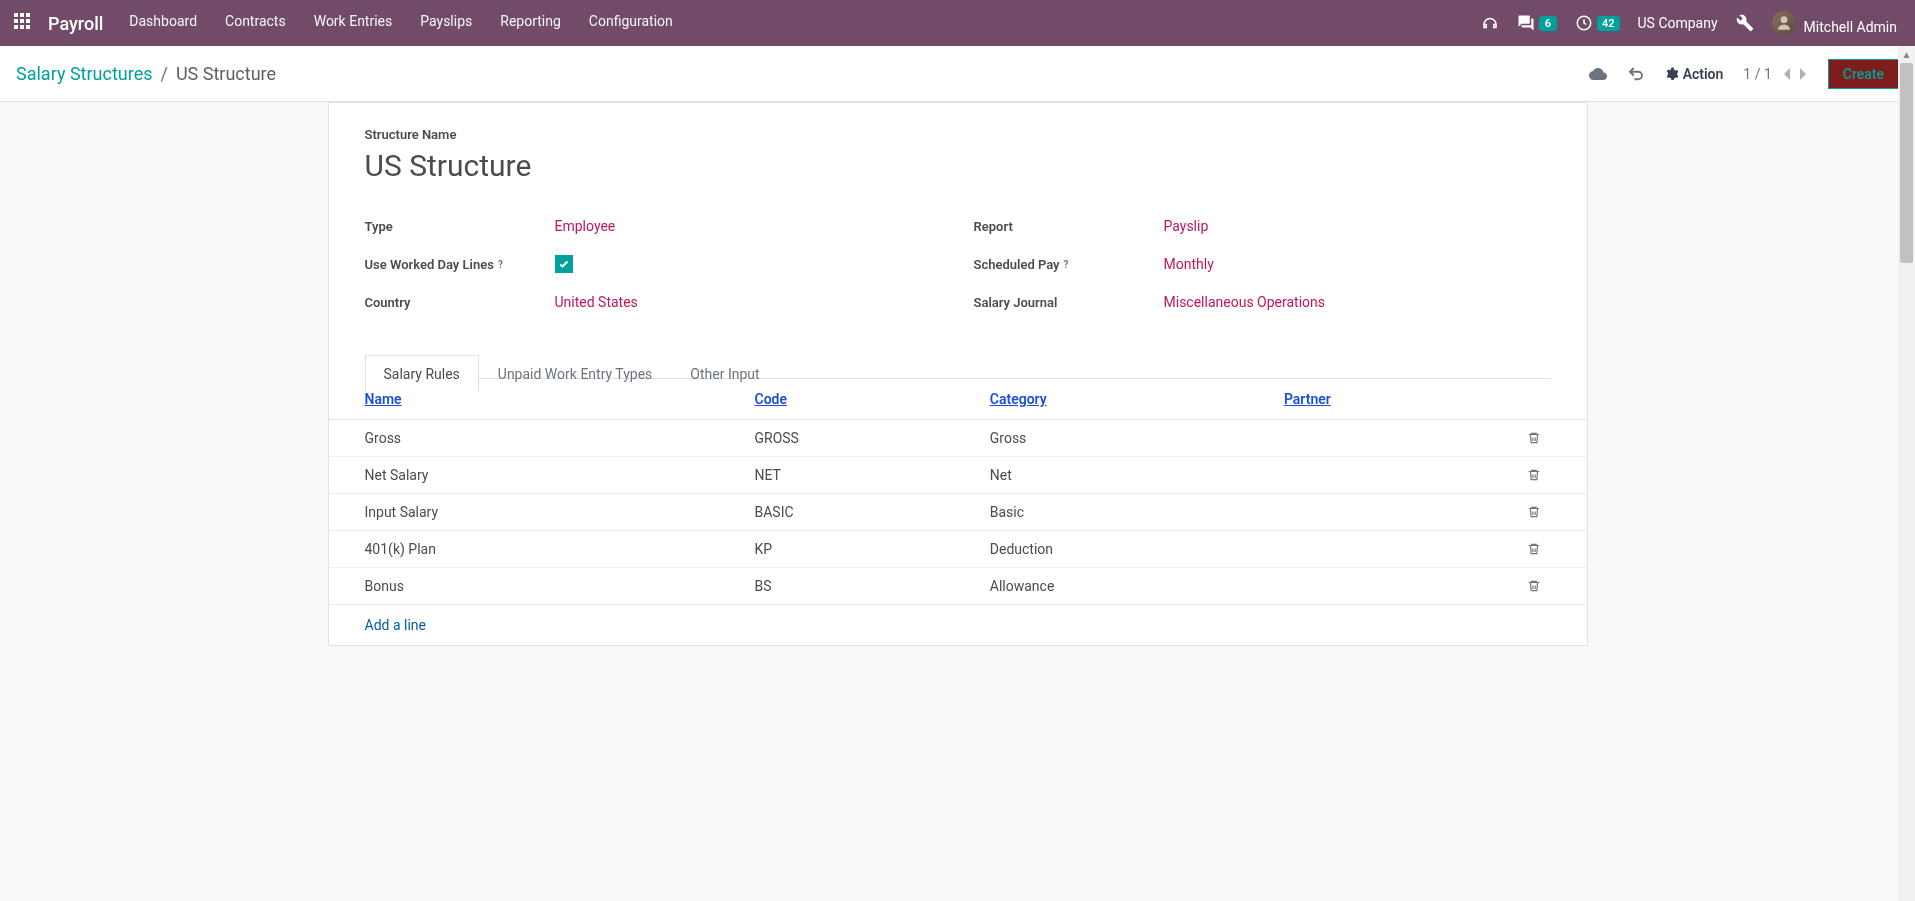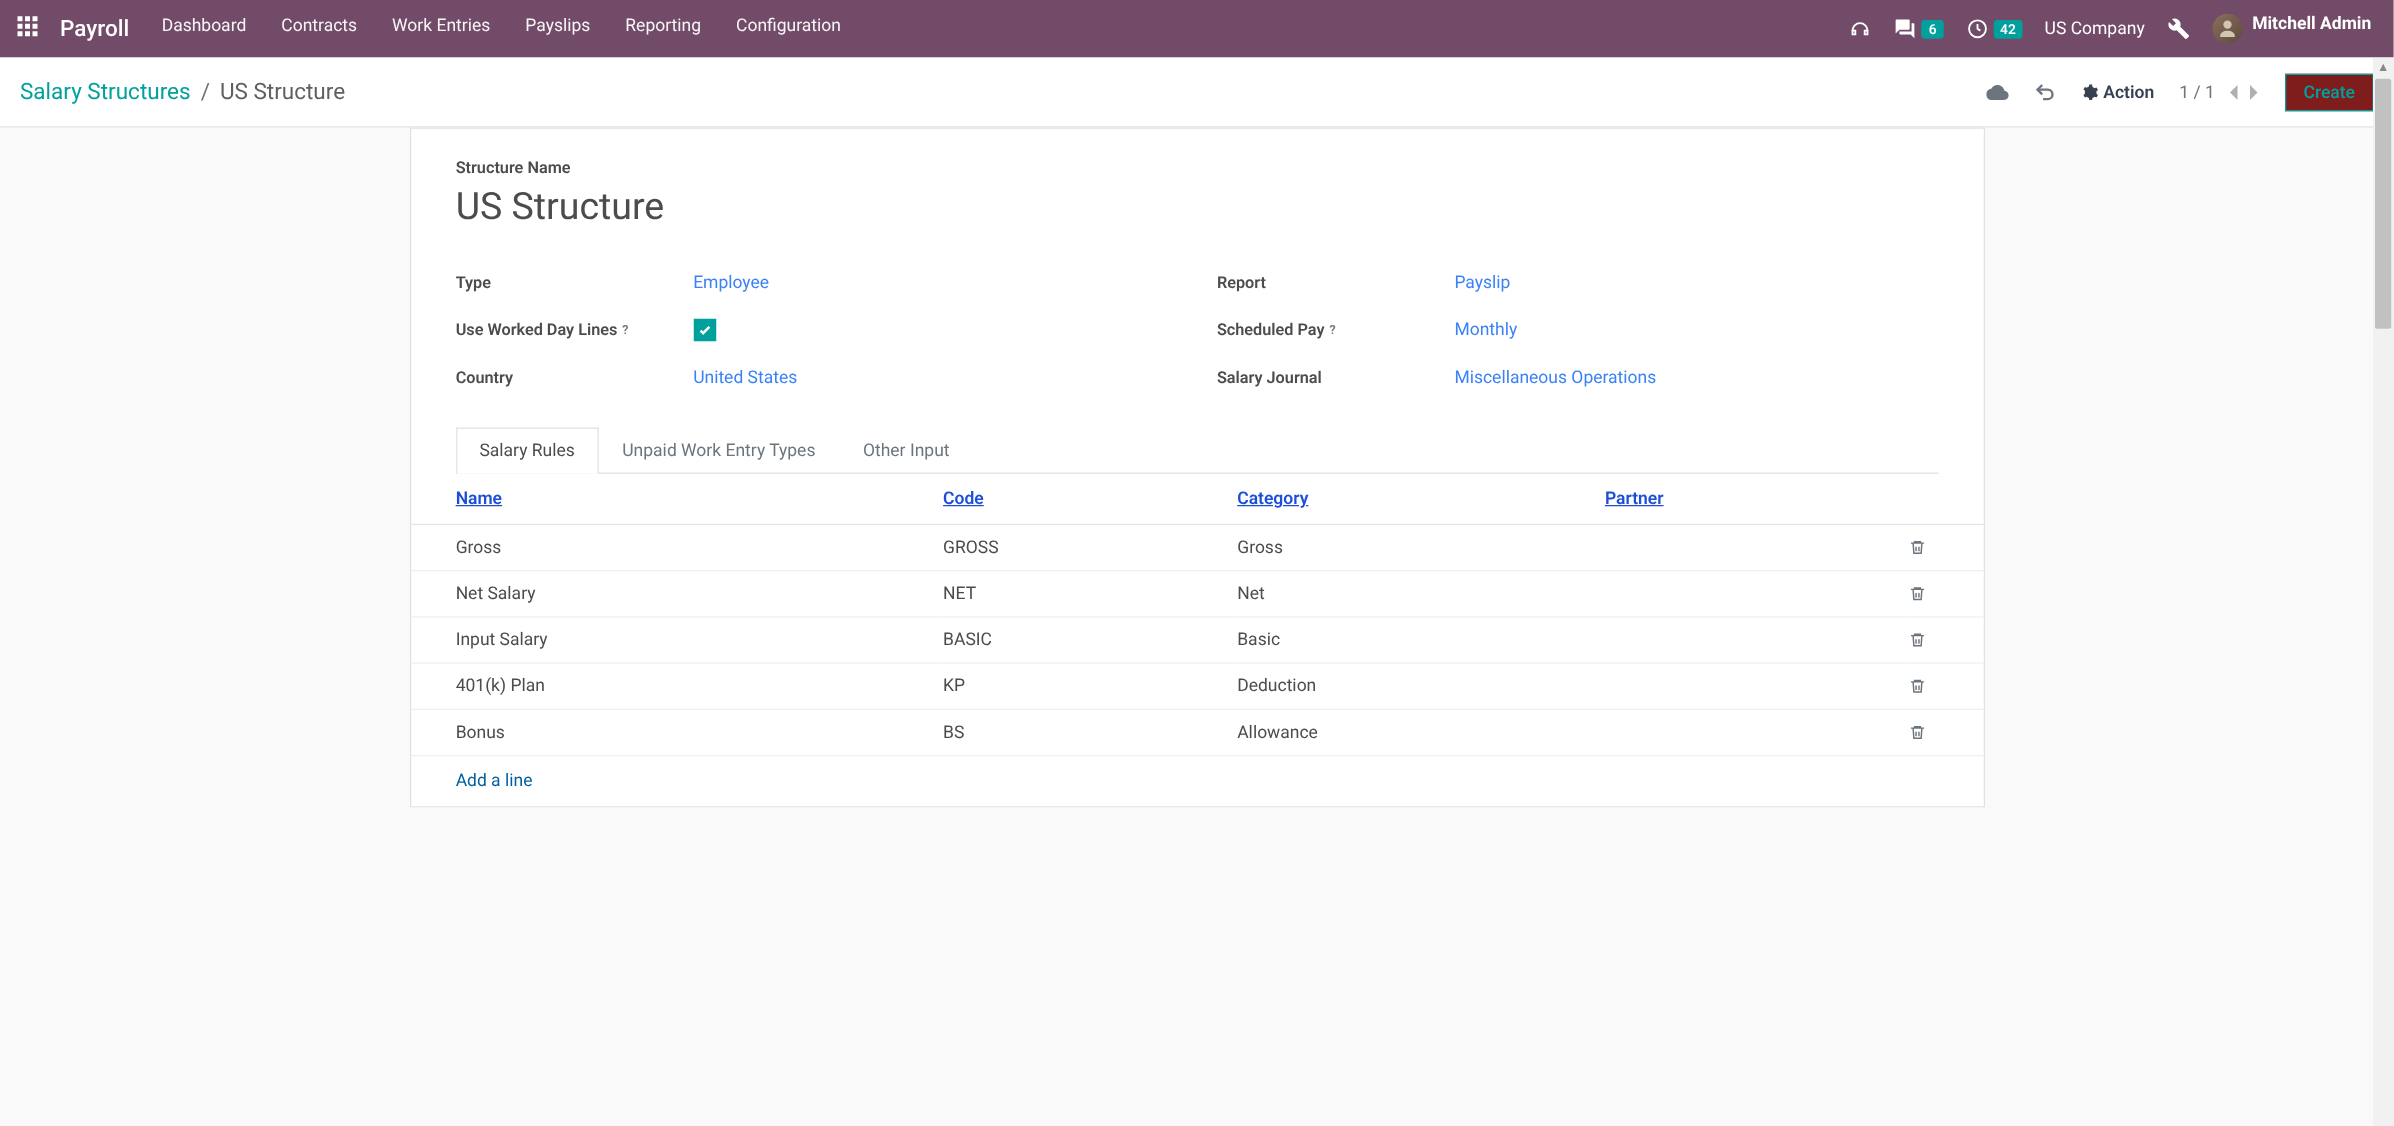--- a/index.html
+++ b/index.html
@@ -8,21 +8,21 @@
 .topbar { background: #714B67; color: #fff; height: 46px; display: flex; align-items: center; padding: 0 8px; justify-content: space-between; }
 .topbar-left { display: flex; gap: 6px; }
 .apps-icon { width: 18px; height: 18px; display: grid; grid-template-columns: repeat(3, 4px); grid-template-rows: repeat(3, 4px); gap: 2px; margin: 0 10px 0 6px; cursor: pointer; }
 .apps-icon span { background: #fff; width: 4px; height: 4px; }
 .app-name { font-size: 18px; font-weight: 500; margin-right: 20px; cursor: pointer; }
 .nav-menu { display: flex; gap: 28px; }
 .nav-menu a { color: #fff; text-decoration: none; font-size: 14px; cursor: pointer; opacity: 0.95; }
 .topbar-right { display: flex; align-items: center; gap: 18px; padding-right: 10px; }
 .topbar-right .icon-wrap { display: flex; align-items: center; gap: 4px; cursor: pointer; }
 .badge { background: #00A09D; color: #fff; font-size: 11px; font-weight: 600; padding: 1px 5px; border-radius: 3px; min-width: 18px; text-align: center; }
-.user-wrap { display: flex; align-items: flex-start; gap: 8px; cursor: pointer; font-weight: bold; }
+.user-wrap { display: flex; align-items: flex-end; gap: 8px; cursor: pointer; }
 .avatar { width: 24px; height: 24px; border-radius: 50%; background: linear-gradient(135deg, #8b6f5c, #5c4a3d); display: flex; align-items: center; justify-content: center; font-size: 11px; color: #fff; }
 svg { display: block; }
 
 .toolbar { background: #fff; border-bottom: 1px solid #dee2e6; height: 56px; display: flex; align-items: center; justify-content: space-between; padding: 0 16px; }
 .breadcrumb { display: flex; gap: 8px; font-size: 18px; }
 .breadcrumb .link { color: #00A09D; cursor: pointer; }
 .breadcrumb .sep { color: #6c757d; }
 .breadcrumb .current { color: #5f5f5f; }
 .toolbar-actions { display: flex; align-items: center; gap: 20px; }
 .toolbar-actions .icon-btn { color: #6c757d; cursor: pointer; }
@@ -35,26 +35,26 @@
 .content { max-width: 1400px; margin: 0 auto; padding: 0 70px; }
 .sheet { background: #fff; border: 1px solid #dee2e6; padding: 24px 0 0 0; margin-top: 0; }
 .sheet-inner { padding: 0 36px; }
 
 .field-label-sm { font-weight: 600; color: #4c4c4c; font-size: 13px; }
 .record-title { font-size: 30px; color: #4c4c4c; margin: 6px 0 24px 0; font-weight: 400; }
 
 .field-grid { display: grid; grid-template-columns: 1fr 1fr; gap: 0 32px; margin-bottom: 20px; }
 .field-row { display: flex; align-items: center; padding: 8px 0; min-height: 38px; }
 .field-row .label { width: 190px; font-weight: 600; color: #4c4c4c; font-size: 13px; display: flex; align-items: center; gap: 2px; }
-.field-row .value { color: #3b82f6; font-size: 14px; }
+.field-row .value { color: #be185d; font-size: 14px; }
 .help-q { color: #6c757d; font-size: 10px; vertical-align: super; cursor: help; margin-left: 2px; }
 .checkbox { width: 18px; height: 18px; background: #00A09D; display: flex; align-items: center; justify-content: center; }
 
 .tabs { display: flex; border-bottom: 1px solid #dee2e6; margin: 0 36px; }
-.tab { padding: 10px 18px; border: 1px solid transparent; border-bottom: none; color: #6c757d; cursor: pointer; font-size: 14px; position: relative; top: 1px; }
+.tab { padding: 10px 18px; border: 1px solid transparent; border-bottom: none; color: #6c757d; cursor: pointer; font-size: 14px; position: relative; top: 14px; }
 .tab.active { border-color: #dee2e6; background: #fff; color: #4c4c4c; border-top: 1px solid #dee2e6; }
 
 .table-wrap { padding: 0 0; }
 table { width: 100%; border-collapse: collapse; }
 th { text-align: left; padding: 12px 36px 12px 0; font-weight: 600; color: #1d4ed8; border-bottom: 1px solid #e5e5e5; font-size: 14px; text-decoration: underline; }
 th:first-child, td:first-child { padding-left: 36px; }
 th:last-child, td:last-child { padding-right: 36px; text-align: right; width: 60px; }
 td { padding: 10px 36px 10px 0; border-bottom: 1px solid #efefef; color: #4c4c4c; font-size: 14px; }
 .trash-cell { text-align: right; }
 .trash-icon { color: #6c757d; cursor: pointer; }

